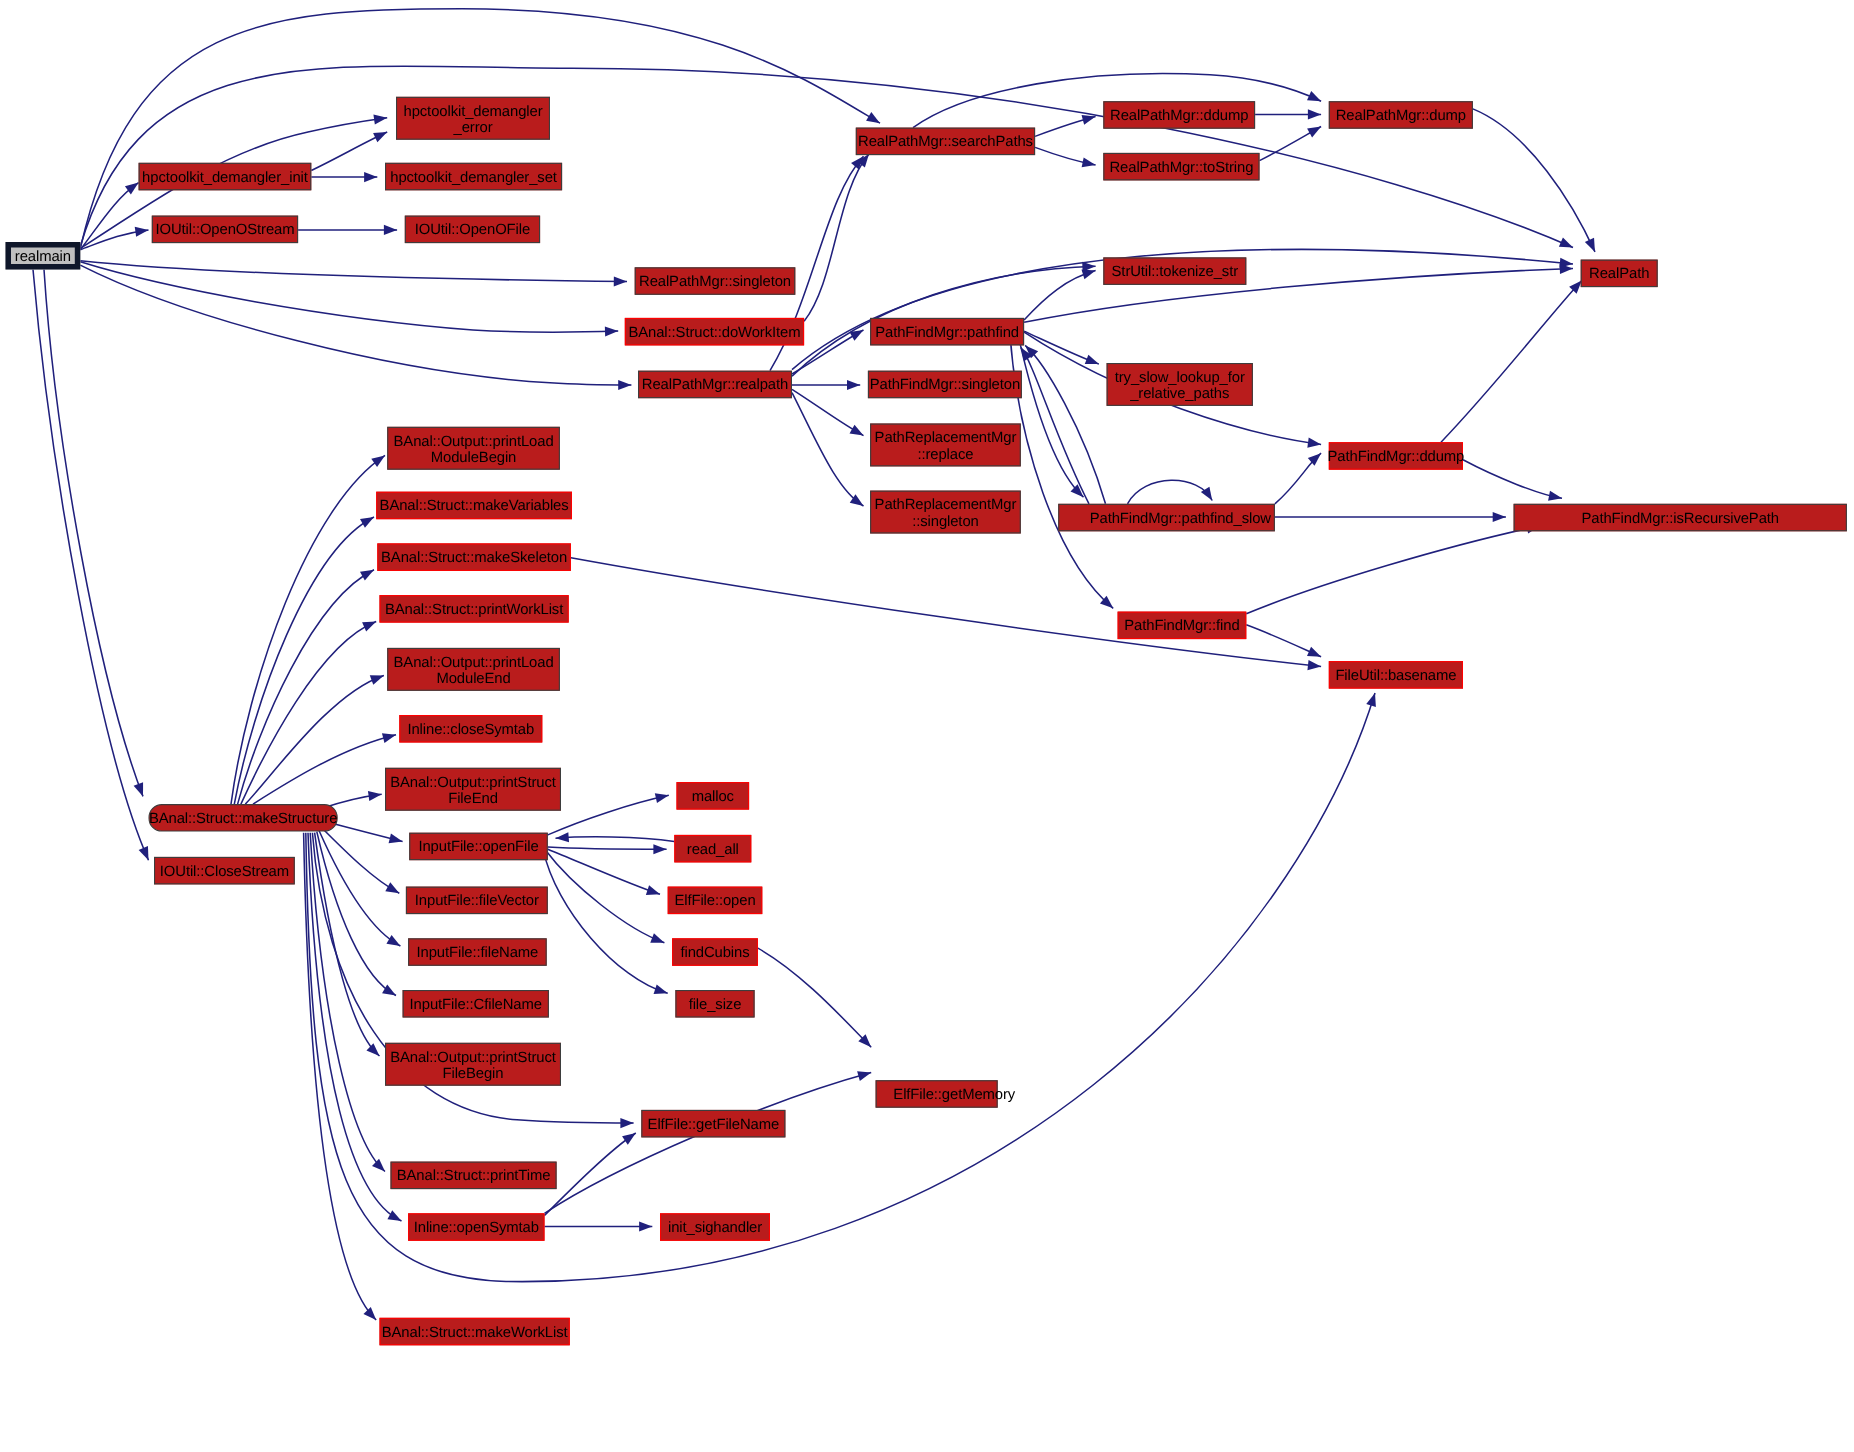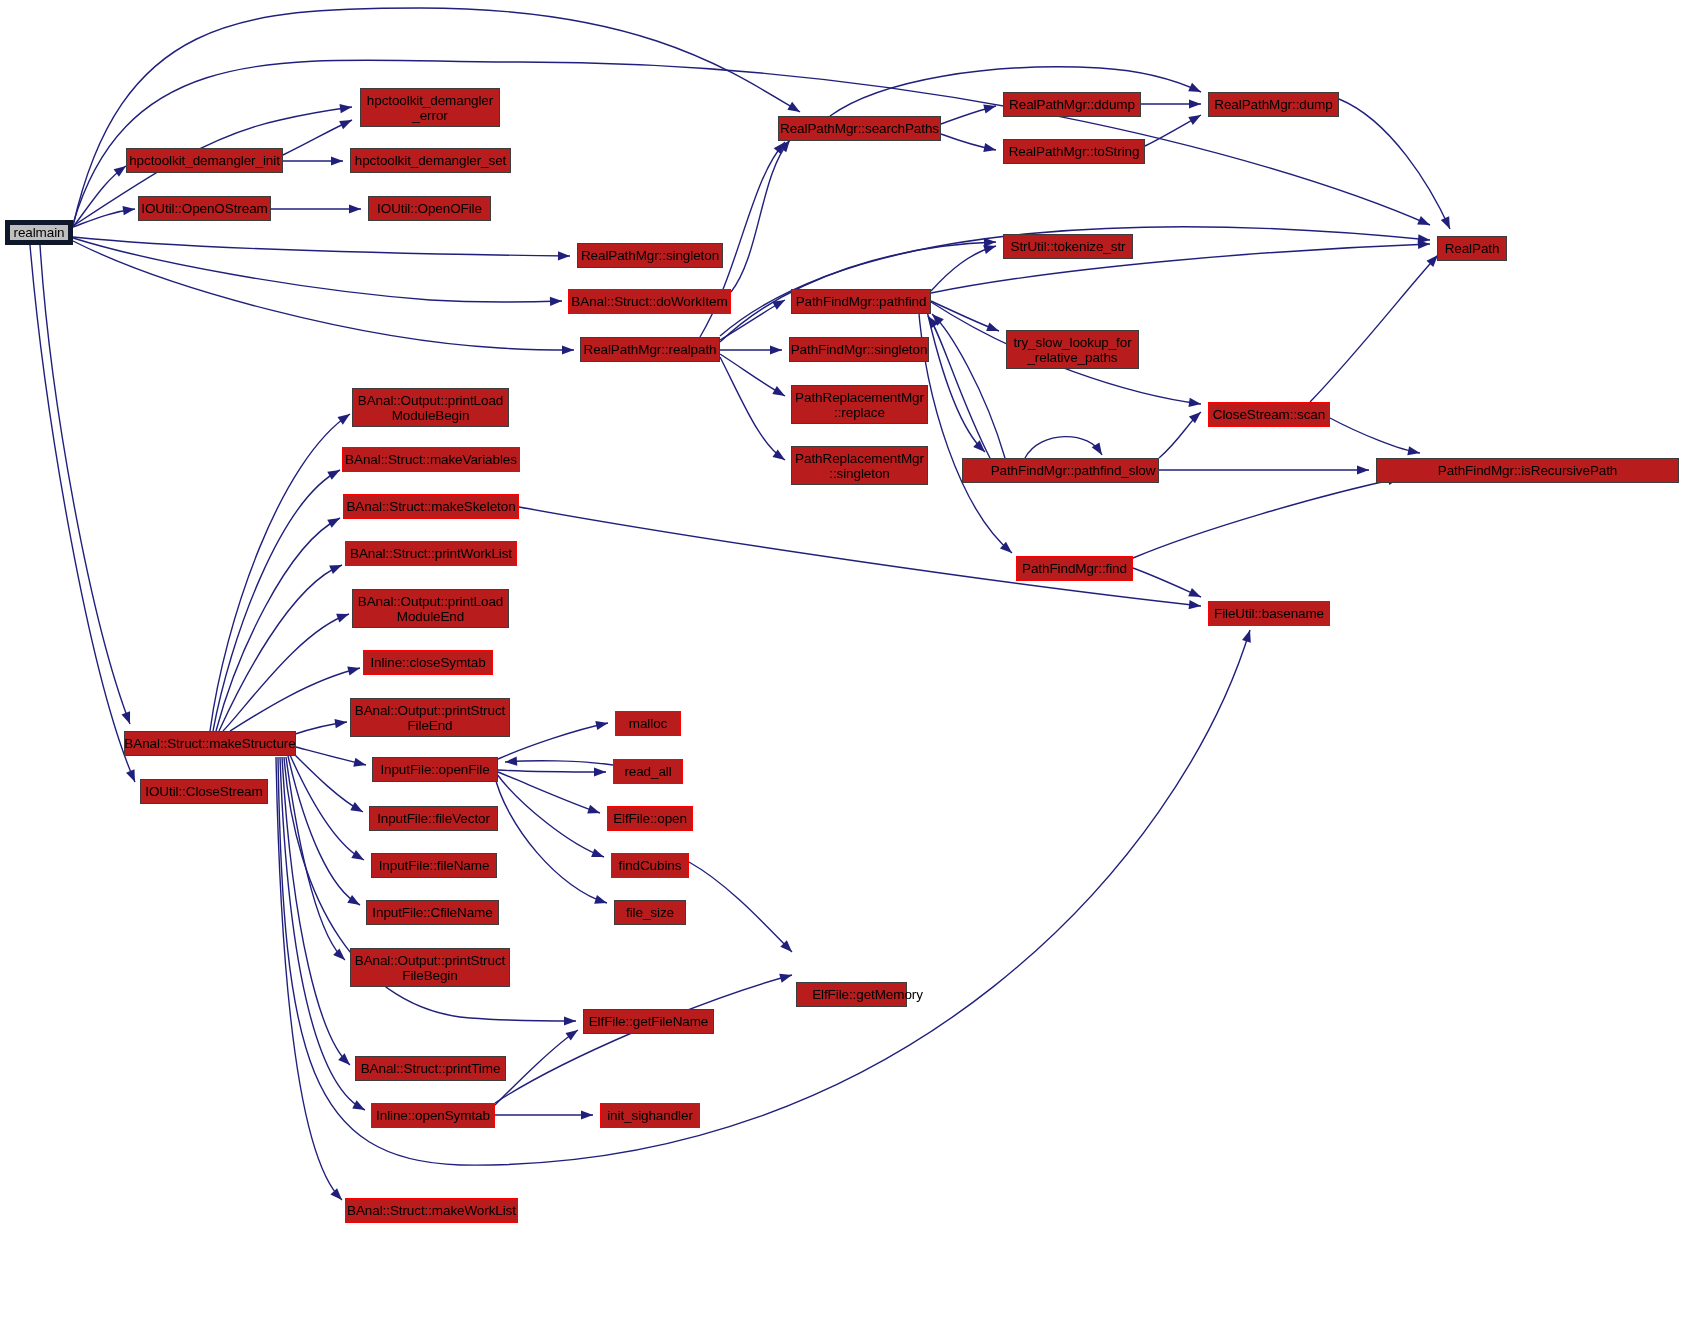--- a/index.html
+++ b/index.html
@@ -218,37 +218,37 @@
       <div class="node" style="left: 580px; top: 337px; width: 140px; height: 25px;">RealPathMgr::realpath</div>
       <div class="node" style="left: 1003px; top: 234px; width: 130px; height: 25px;">StrUtil::tokenize_str</div>
       <div class="node" style="left: 791px; top: 289px; width: 140px; height: 25px;">PathFindMgr::pathfind</div>
       <div class="node" style="left: 1006px; top: 330px; width: 133px; height: 39px;">try_slow_lookup_for
 _relative_paths</div>
       <div class="node" style="left: 789px; top: 337px; width: 140px; height: 25px;">PathFindMgr::singleton</div>
       <div class="node" style="left: 791px; top: 385px; width: 137px; height: 39px;">PathReplacementMgr
 ::replace</div>
       <div class="node" style="left: 791px; top: 446px; width: 137px; height: 39px;">PathReplacementMgr
 ::singleton</div>
-      <div class="node red" style="left: 1208px; top: 402px; width: 122px; height: 25px;">CloseStream::scan</div>
+      <div class="node red" style="left: 1208px; top: 402px; width: 122px; height: 25px;">PathFindMgr::ddump</div>
       <div class="node" style="left: 962px; top: 458px; width: 197px; height: 25px; padding-left: 25px;">PathFindMgr::pathfind_slow</div>
       <div class="node" style="left: 1376px; top: 458px; width: 303px; height: 25px;">PathFindMgr::isRecursivePath</div>
       <div class="node" style="left: 1437px; top: 236px; width: 70px; height: 25px;">RealPath</div>
       <div class="node red" style="left: 1016px; top: 556px; width: 117px; height: 25px;">PathFindMgr::find</div>
       <div class="node red" style="left: 1208px; top: 601px; width: 122px; height: 25px;">FileUtil::basename</div>
       <div class="node" style="left: 352px; top: 388px; width: 157px; height: 39px;">BAnal::Output::printLoad
 ModuleBegin</div>
       <div class="node red" style="left: 342px; top: 447px; width: 178px; height: 25px;">BAnal::Struct::makeVariables</div>
       <div class="node red" style="left: 343px; top: 494px; width: 176px; height: 25px;">BAnal::Struct::makeSkeleton</div>
       <div class="node red" style="left: 345px; top: 541px; width: 172px; height: 25px;">BAnal::Struct::printWorkList</div>
       <div class="node" style="left: 352px; top: 589px; width: 157px; height: 39px;">BAnal::Output::printLoad
 ModuleEnd</div>
       <div class="node red" style="left: 363px; top: 650px; width: 130px; height: 25px;">Inline::closeSymtab</div>
       <div class="node" style="left: 350px; top: 698px; width: 160px; height: 39px;">BAnal::Output::printStruct
 FileEnd</div>
-      <div class="node" style="left: 124px; top: 731px; width: 172px; height: 25px;">BAnal::Struct::makeStructure</div>
+      <div class="node" style="left: 135px; top: 731px; width: 172px; height: 25px; border-radius: 12px;">BAnal::Struct::makeStructure</div>
       <div class="node" style="left: 140px; top: 779px; width: 128px; height: 25px;">IOUtil::CloseStream</div>
       <div class="node" style="left: 372px; top: 757px; width: 126px; height: 25px;">InputFile::openFile</div>
       <div class="node" style="left: 369px; top: 806px; width: 129px; height: 25px;">InputFile::fileVector</div>
       <div class="node" style="left: 371px; top: 853px; width: 126px; height: 25px;">InputFile::fileName</div>
       <div class="node" style="left: 366px; top: 900px; width: 133px; height: 25px;">InputFile::CfileName</div>
       <div class="node" style="left: 350px; top: 948px; width: 160px; height: 39px;">BAnal::Output::printStruct
 FileBegin</div>
       <div class="node red" style="left: 615px; top: 711px; width: 66px; height: 25px;">malloc</div>
       <div class="node red" style="left: 613px; top: 759px; width: 70px; height: 25px;">read_all</div>
       <div class="node red" style="left: 607px; top: 806px; width: 86px; height: 25px;">ElfFile::open</div>

